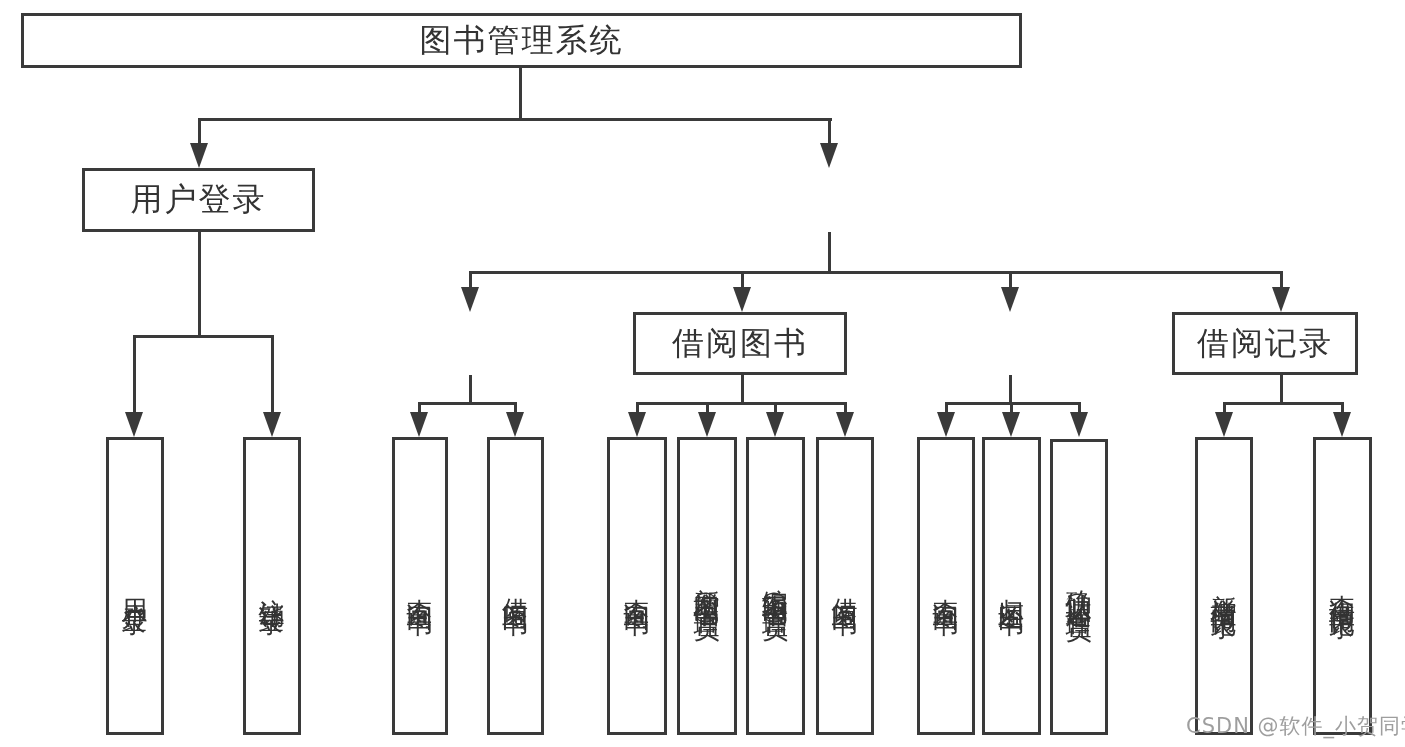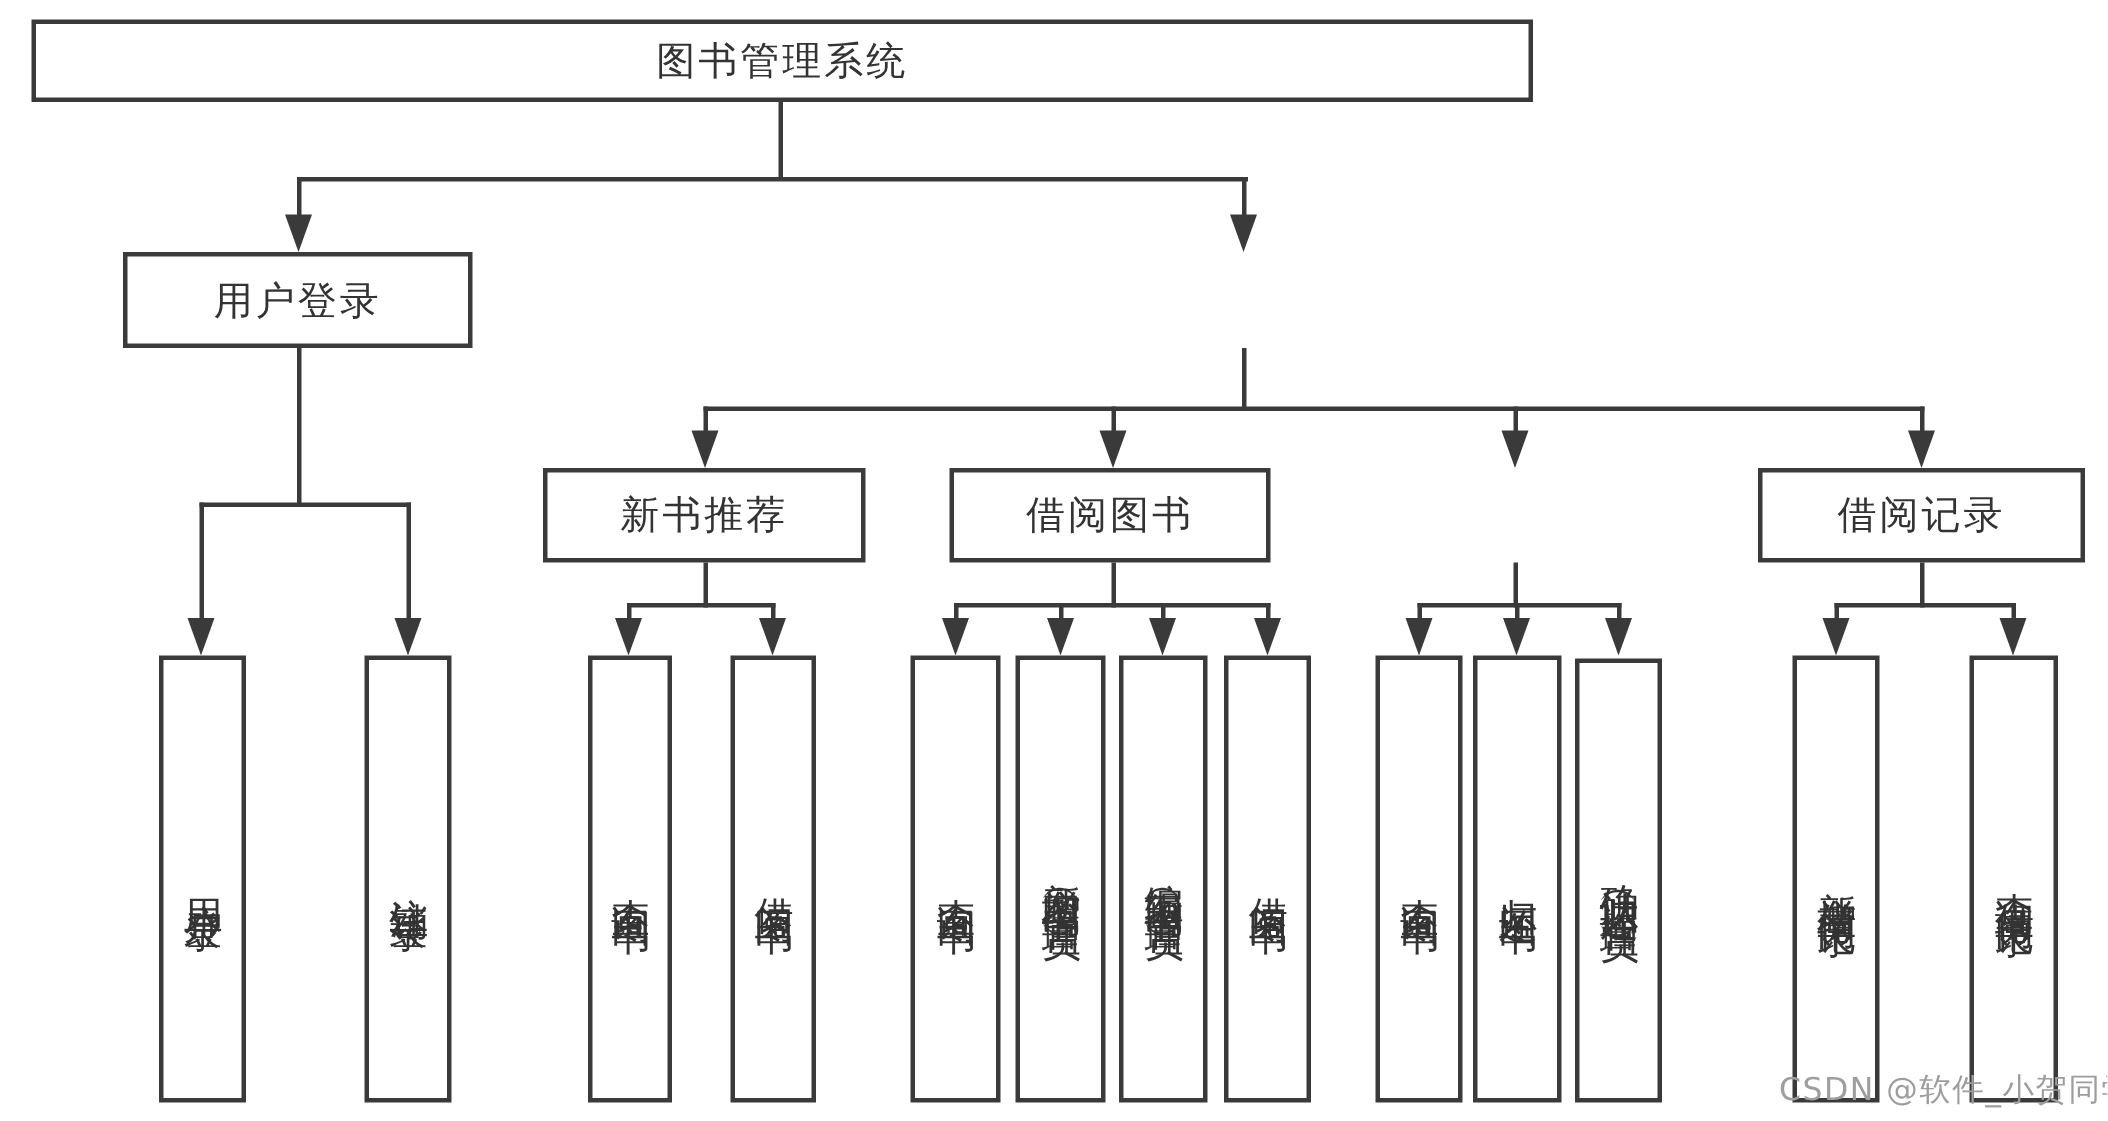--- a/index.html
+++ b/index.html
@@ -6,21 +6,21 @@
   .canvas{
     position:relative;width:1405px;height:747px;background:#ffffff;
     font-family:"DejaVu Sans","Liberation Sans",sans-serif;
     overflow:hidden;
   }
   .node{
     position:absolute;box-sizing:border-box;
     border:3px solid #3a3a3a;background:#ffffff;color:#333333;
     display:flex;align-items:center;justify-content:center;
   }
-  .node.h{font-size:26px;letter-spacing:2px;white-space:nowrap;}
+  .node.h{font-size:32px;letter-spacing:2px;white-space:nowrap;}
   .node.v span{
     writing-mode:vertical-rl;text-orientation:mixed;
     font-size:26px;letter-spacing:4px;line-height:1;white-space:nowrap;
   }
   .vline,.hline{position:absolute;background:#3a3a3a;}
   .vline{width:3px;}
   .hline{height:3px;}
   .arw{
     position:absolute;width:0;height:0;
     border-left:9px solid transparent;border-right:9px solid transparent;
@@ -69,27 +69,24 @@
   <div class="hline" style="left:469px;top:271px;width:814px"></div>
   <div class="vline" style="left:469px;top:271px;height:20px"></div>
   <div class="arw" style="left:461px;top:287px"></div>
   <div class="vline" style="left:741px;top:271px;height:20px"></div>
   <div class="arw" style="left:733px;top:287px"></div>
   <div class="vline" style="left:1009px;top:271px;height:20px"></div>
   <div class="arw" style="left:1001px;top:287px"></div>
   <div class="vline" style="left:1280px;top:271px;height:20px"></div>
   <div class="arw" style="left:1272px;top:287px"></div>
 
-  <div class="node h" style="left:362px;top:312px;width:215px;height:63px">
-    <span>新书推荐</span>
-  </div>
   <div class="node h" style="left:633px;top:312px;width:214px;height:63px">
     <span>借阅图书</span>
   </div>
-  <div class="node h" style="left:1172px;top:312px;width:218px;height:63px">
+  <div class="node h" style="left:1172px;top:312px;width:186px;height:63px">
     <span>借阅记录</span>
   </div>
 
   <div class="vline" style="left:469px;top:375px;height:30px"></div>
   <div class="hline" style="left:418px;top:402px;width:99px"></div>
   <div class="vline" style="left:418px;top:402px;height:12px"></div>
   <div class="arw" style="left:410px;top:412px"></div>
   <div class="vline" style="left:514px;top:402px;height:12px"></div>
   <div class="arw" style="left:506px;top:412px"></div>
   <div class="node v" style="left:392px;top:437px;width:56px;height:298px">

